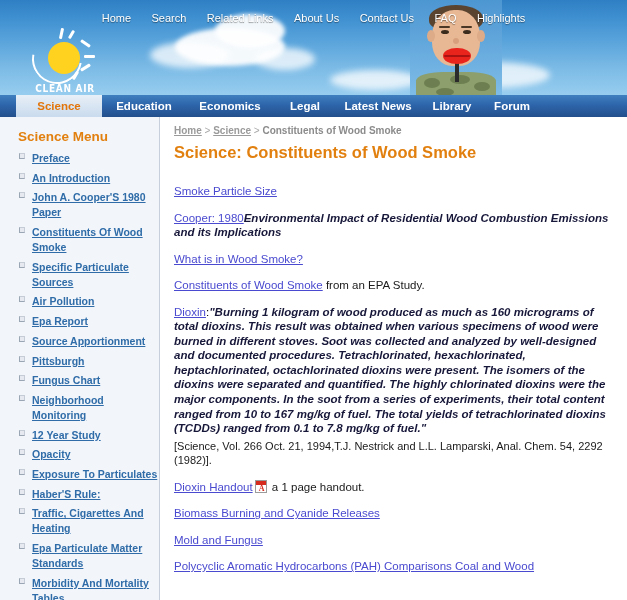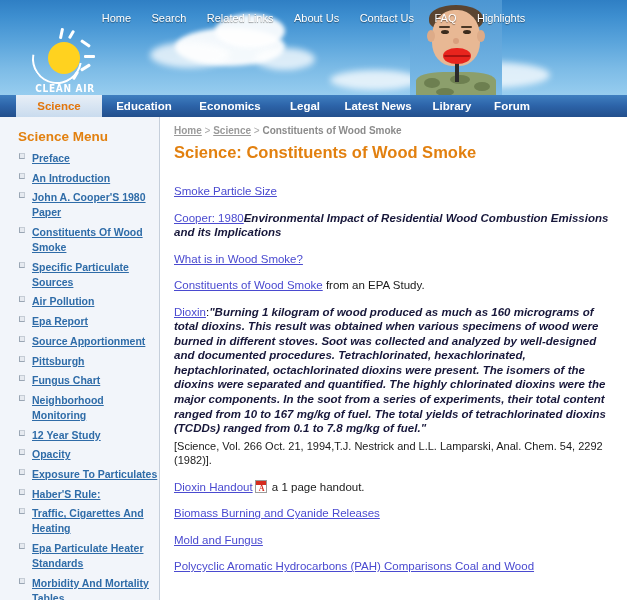--- a/index.html
+++ b/index.html
@@ -421,21 +421,21 @@
       <li><span class="bullet"></span><a href="#">Epa Report</a></li>
       <li><span class="bullet"></span><a href="#">Source Apportionment</a></li>
       <li><span class="bullet"></span><a href="#">Pittsburgh</a></li>
       <li><span class="bullet"></span><a href="#">Fungus Chart</a></li>
       <li><span class="bullet"></span><a href="#">Neighborhood Monitoring</a></li>
       <li><span class="bullet"></span><a href="#">12 Year Study</a></li>
       <li><span class="bullet"></span><a href="#">Opacity</a></li>
       <li><span class="bullet"></span><a href="#">Exposure To Particulates</a></li>
       <li><span class="bullet"></span><a href="#">Haber'S Rule:</a></li>
       <li><span class="bullet"></span><a href="#">Traffic, Cigarettes And Heating</a></li>
-      <li><span class="bullet"></span><a href="#">Epa Particulate Heater Standards</a></li>
+      <li><span class="bullet"></span><a href="#">Epa Particulate Matter Standards</a></li>
       <li><span class="bullet"></span><a href="#">Morbidity And Mortality Tables</a></li>
       <li><span class="bullet"></span><a href="#">Climate Change:</a></li>
       <li><span class="bullet"></span><a href="#">Solar Water Heater</a></li>
       <li><span class="bullet"></span><a href="#">Exposure Information</a></li>
       <li><span class="bullet"></span><a href="#">Fact Sheets</a></li>
       <li></li>
 
     </ul>
   </div>
 

